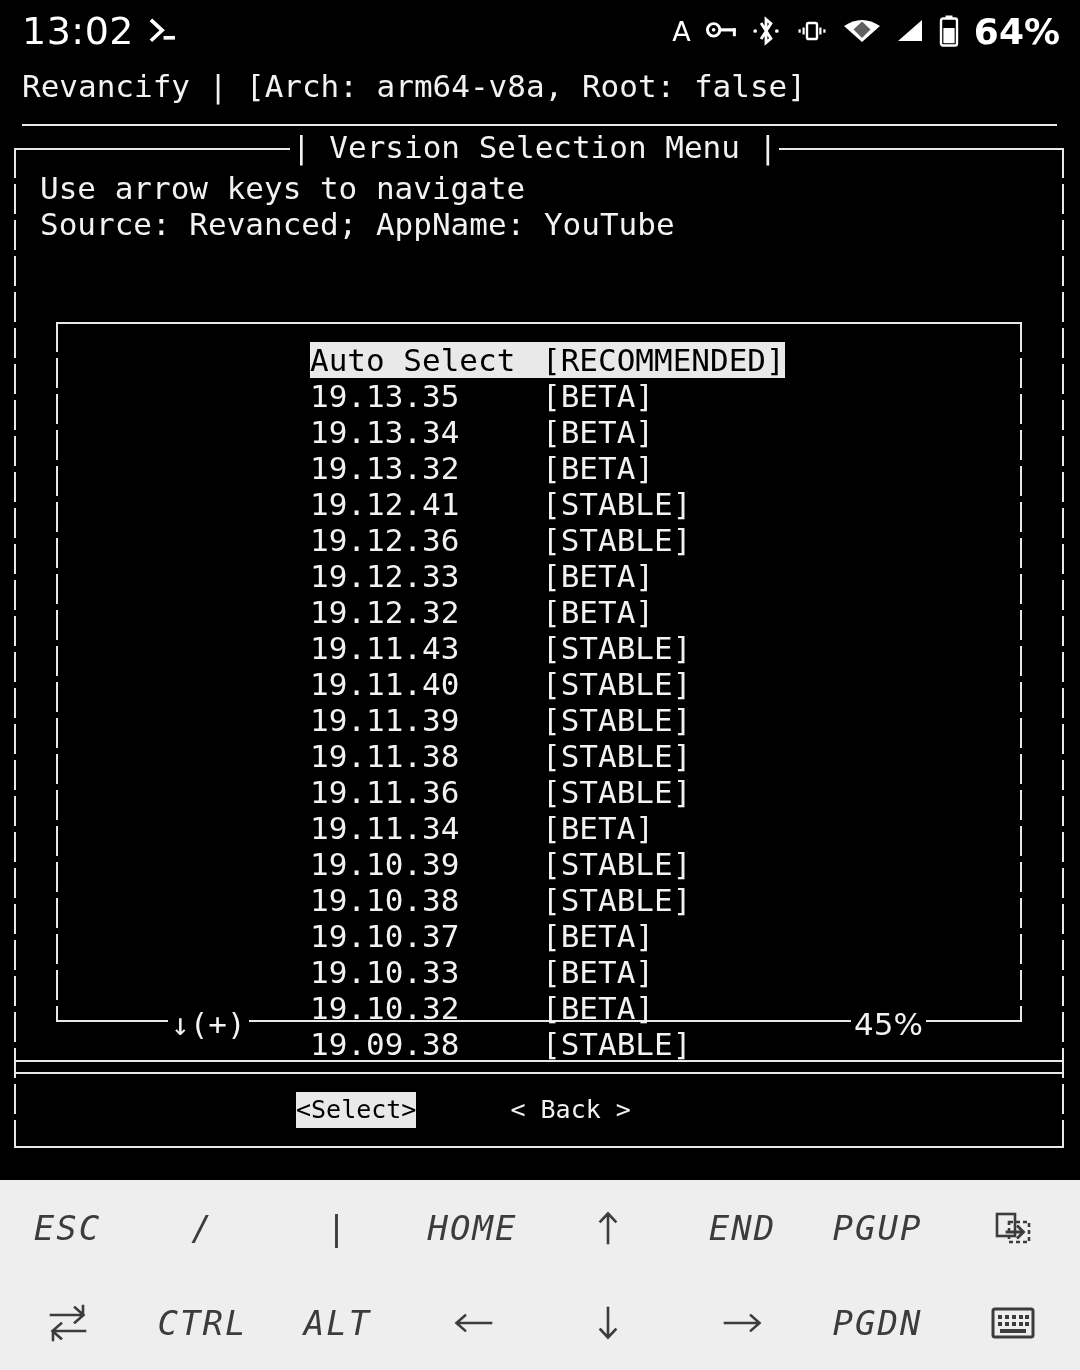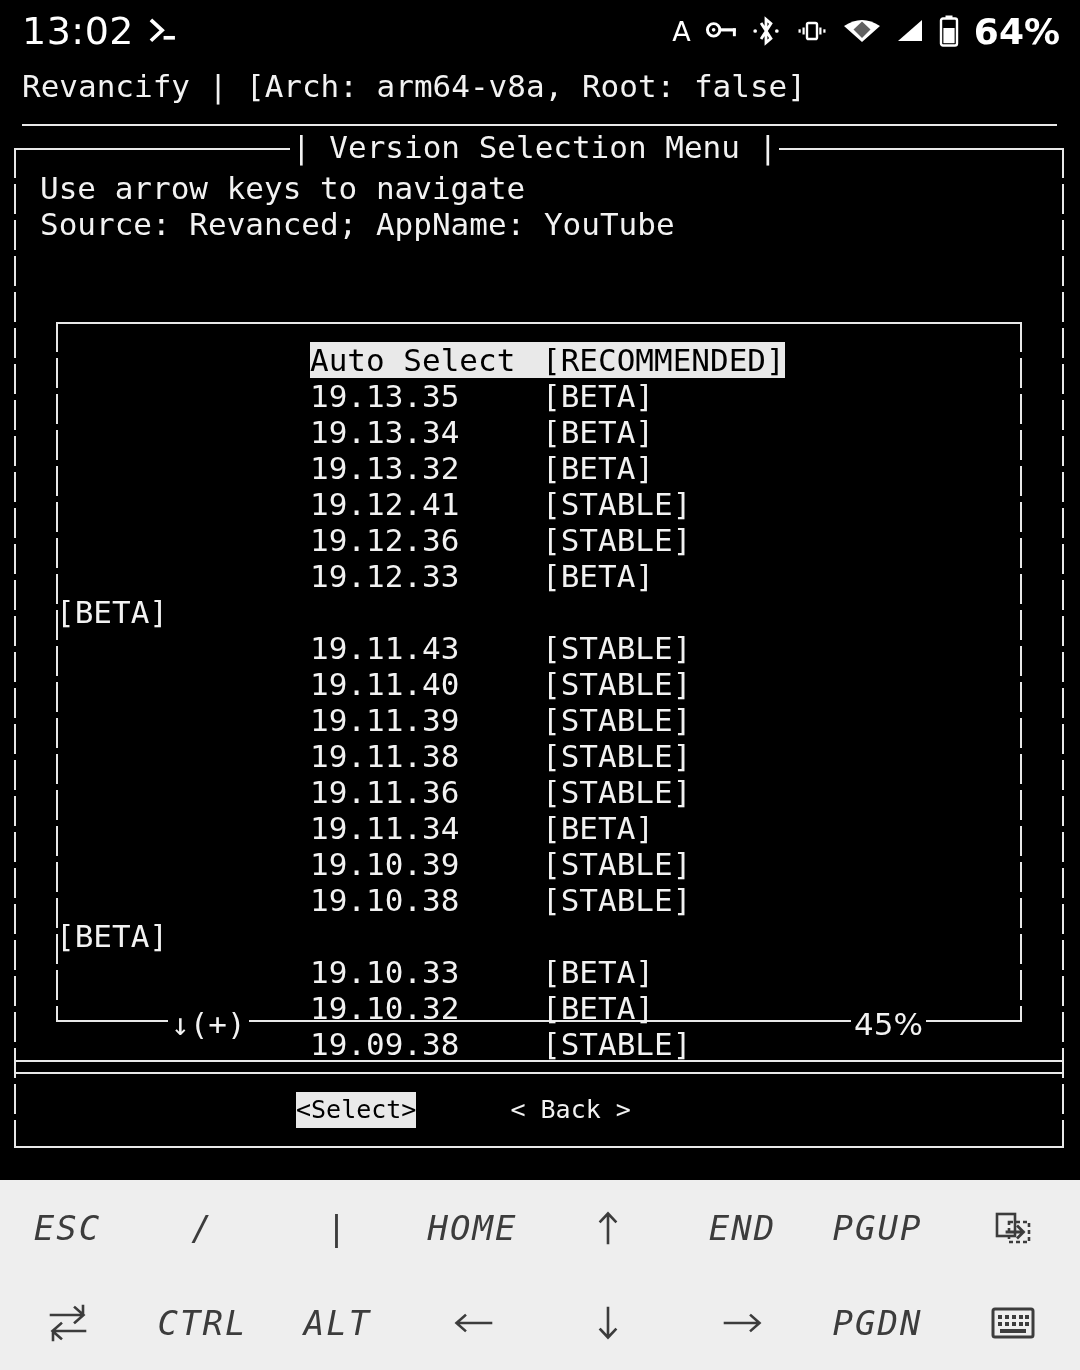--- a/index.html
+++ b/index.html
@@ -192,30 +192,30 @@
         <div class="scroll-pct">45%</div>
 
         <div class="listwrap" id="list-wrap">
             <div class="row"><span class="col-ver hl">Auto Select</span><span class="col-tag hl">[RECOMMENDED]</span></div>
             <div class="row"><span class="col-ver">19.13.35</span><span class="col-tag">[BETA]</span></div>
             <div class="row"><span class="col-ver">19.13.34</span><span class="col-tag">[BETA]</span></div>
             <div class="row"><span class="col-ver">19.13.32</span><span class="col-tag">[BETA]</span></div>
             <div class="row"><span class="col-ver">19.12.41</span><span class="col-tag">[STABLE]</span></div>
             <div class="row"><span class="col-ver">19.12.36</span><span class="col-tag">[STABLE]</span></div>
             <div class="row"><span class="col-ver">19.12.33</span><span class="col-tag">[BETA]</span></div>
-            <div class="row"><span class="col-tag">[BETA]</span></div>
+            <div class="row"><span class="col-ver">19.12.32</span><span class="col-tag">[BETA]</span></div>
             <div class="row"><span class="col-ver">19.11.43</span><span class="col-tag">[STABLE]</span></div>
             <div class="row"><span class="col-ver">19.11.40</span><span class="col-tag">[STABLE]</span></div>
             <div class="row"><span class="col-ver">19.11.39</span><span class="col-tag">[STABLE]</span></div>
             <div class="row"><span class="col-ver">19.11.38</span><span class="col-tag">[STABLE]</span></div>
             <div class="row"><span class="col-ver">19.11.36</span><span class="col-tag">[STABLE]</span></div>
             <div class="row"><span class="col-ver">19.11.34</span><span class="col-tag">[BETA]</span></div>
             <div class="row"><span class="col-ver">19.10.39</span><span class="col-tag">[STABLE]</span></div>
             <div class="row"><span class="col-ver">19.10.38</span><span class="col-tag">[STABLE]</span></div>
-            <div class="row"><span class="col-tag">[BETA]</span></div>
+            <div class="row"><span class="col-ver">19.10.37</span><span class="col-tag">[BETA]</span></div>
             <div class="row"><span class="col-ver">19.10.33</span><span class="col-tag">[BETA]</span></div>
             <div class="row"><span class="col-ver">19.10.32</span><span class="col-tag">[BETA]</span></div>
             <div class="row"><span class="col-ver">19.09.38</span><span class="col-tag">[STABLE]</span></div>
           </div>
       </div>
 
       <div class="mid-div"></div>
 
       <div class="btnbox">
         <div class="bx-top"></div>

